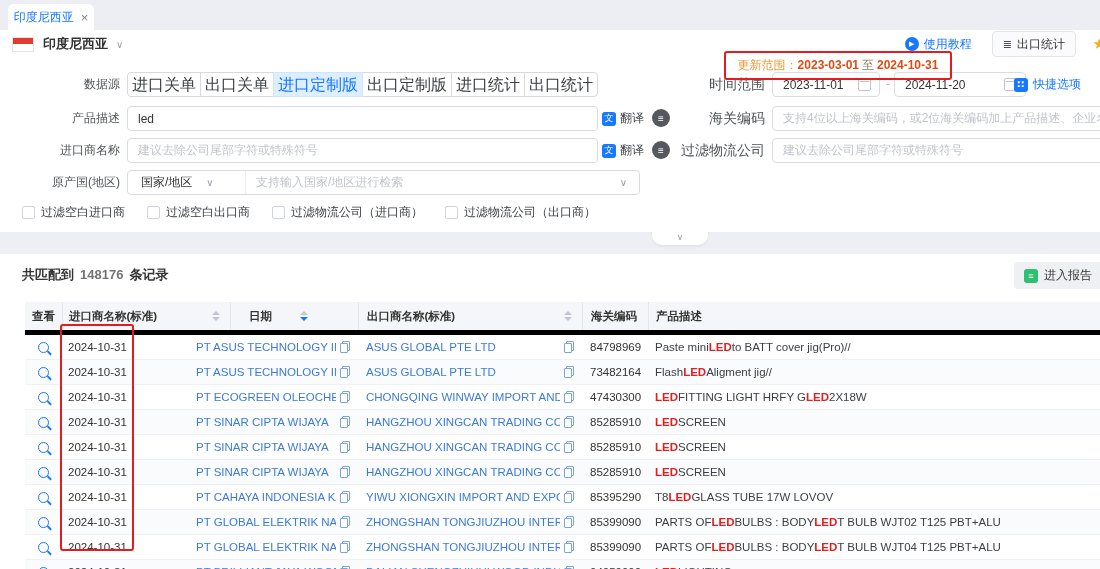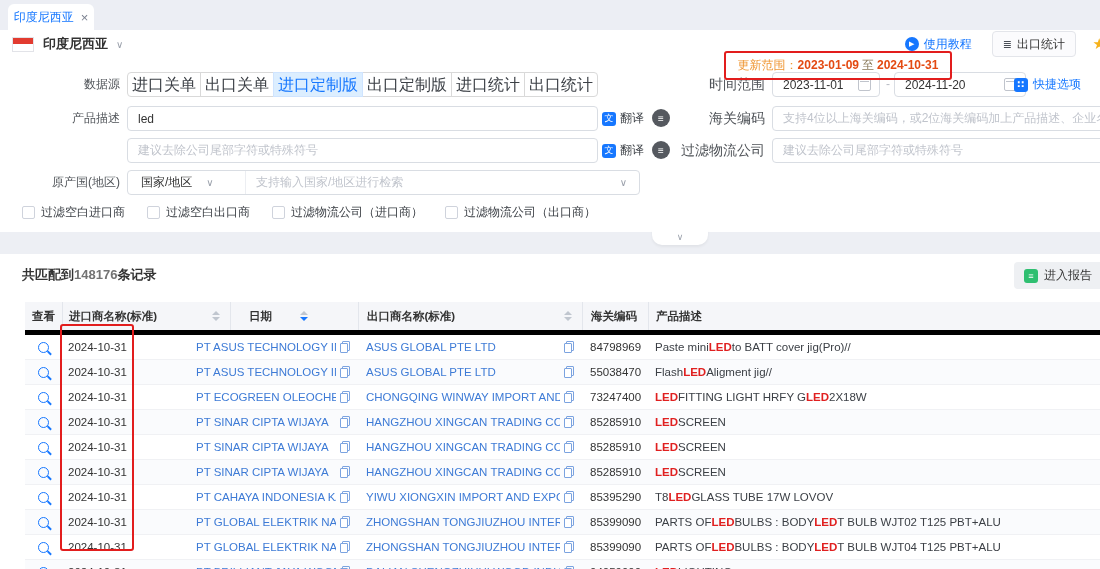--- a/index.html
+++ b/index.html
@@ -75,21 +75,21 @@
   .chk{display:flex;align-items:center;gap:6px}
   .chk-box{width:13px;height:13px;border:1px solid #cfd3dc;border-radius:2px;background:#fff;box-sizing:border-box}
   .chk-label{color:#3c4046;font-size:12px;white-space:nowrap}
   
   .grayband{position:absolute;top:232px;left:0;width:1100px;height:22px;background:#edeff4}
   .collapse{position:absolute;left:652px;top:229px;width:56px;height:16px;background:#fff;
             border-radius:0 0 10px 10px;z-index:5;display:flex;align-items:center;justify-content:center;
             color:#9aa0ab;font-size:9px;box-shadow:0 2px 3px rgba(0,0,0,.05)}
   
   .rpanel{position:absolute;top:254px;left:0;width:1100px;height:315px;background:#fff}
-  .match{position:absolute;left:22px;top:12px;font-size:13px;font-weight:bold;color:#333;display:flex;align-items:baseline}
+  .match{position:absolute;left:22px;top:12px;font-size:13px;font-weight:bold;color:#333;display:flex;gap:6px;align-items:baseline}
   .match .cnt{color:#737373;font-size:13px}
   .report-btn{position:absolute;left:1014px;top:8px;height:27px;width:100px;background:#eef0f3;border-radius:4px;
               display:flex;align-items:center;gap:6px;padding-left:10px;box-sizing:border-box;font-size:12px;color:#333}
   .rep-ico{width:14px;height:14px;background:#2fbf71;border-radius:3px;color:#fff;font-size:9px;font-weight:bold;
            display:flex;align-items:center;justify-content:center}
   
   .tbl{position:absolute;left:25px;top:48px;width:1075px;font-size:11.5px}
   .thead{display:flex;height:28px;background:#f5f6f9;border-bottom:5px solid #000000;align-items:center;
          font-weight:bold;color:#333}
   .thead .hc{height:100%;display:flex;align-items:center;box-sizing:border-box}
@@ -146,21 +146,21 @@
   </span>
   <span class="hist-btn">
     <span class="hist-ico">≣</span>
     <span>出口统计</span>
   </span>
   <span class="edge-star">★</span>
 </div>
 
 <div class="anno anno-top">
   <span class="range-line">
-    <span class="range-lbl">更新范围：</span><span class="range-date">2023-01-09</span><span class="range-join">至</span><span class="range-date">2024-10-31</span>
+    <span class="range-lbl">更新范围：</span><span class="range-date">2023-03-01</span><span class="range-join">至</span><span class="range-date">2024-10-31</span>
   </span>
 </div>
 
 <div class="fpanel">
 
   <div class="frow" style="top:14px">
     <span class="lbl-l">数据源</span>
     <div class="ds-tabs">
         <div class="ds-tab">进口关单</div>
         <div class="ds-tab">出口关单</div>
@@ -195,20 +195,21 @@
       <span>翻译</span>
     </span>
     <span class="circ-ico">≡</span>
     <span class="lbl-r">海关编码</span>
     <div class="inp inp-right">
       <span class="ph">支持4位以上海关编码，或2位海关编码加上产品描述、企业名称的任意信息</span>
     </div>
   </div>
 
   <div class="frow" style="top:80px">
+    <span class="lbl-l">进口商名称</span>
     <div class="inp inp-main">
       <span class="ph">建议去除公司尾部字符或特殊符号</span>
     </div>
     <span class="tr-btn">
       <span class="tr-ico">文</span>
       <span>翻译</span>
     </span>
     <span class="circ-ico">≡</span>
     <span class="lbl-r">过滤物流公司</span>
     <div class="inp inp-right">
@@ -320,37 +321,37 @@
           </div>
           <div class="cell c-date">2024-10-31</div>
           <div class="cell c-imp">
             <span class="lnk">PT ASUS TECHNOLOGY INDONESIA BA...</span>
             <span class="copy"></span>
           </div>
           <div class="cell c-exp">
             <span class="lnk">ASUS GLOBAL PTE LTD</span>
             <span class="copy"></span>
           </div>
-          <div class="cell c-hs">55038470</div>
+          <div class="cell c-hs">73482164</div>
           <div class="cell c-prod">Flash <span class="kw">LED</span> Aligment jig//</div>
         </div>
         <div class="trow">
           <div class="cell c-view">
             <span class="mag"></span>
           </div>
           <div class="cell c-date">2024-10-31</div>
           <div class="cell c-imp">
             <span class="lnk">PT ECOGREEN OLEOCHEMICALS</span>
             <span class="copy"></span>
           </div>
           <div class="cell c-exp">
             <span class="lnk">CHONGQING WINWAY IMPORT AND E...</span>
             <span class="copy"></span>
           </div>
-          <div class="cell c-hs">73247400</div>
+          <div class="cell c-hs">47430300</div>
           <div class="cell c-prod"><span class="kw">LED</span> FITTING LIGHT HRFY G <span class="kw">LED</span> 2X18W</div>
         </div>
         <div class="trow">
           <div class="cell c-view">
             <span class="mag"></span>
           </div>
           <div class="cell c-date">2024-10-31</div>
           <div class="cell c-imp">
             <span class="lnk">PT SINAR CIPTA WIJAYA</span>
             <span class="copy"></span>

